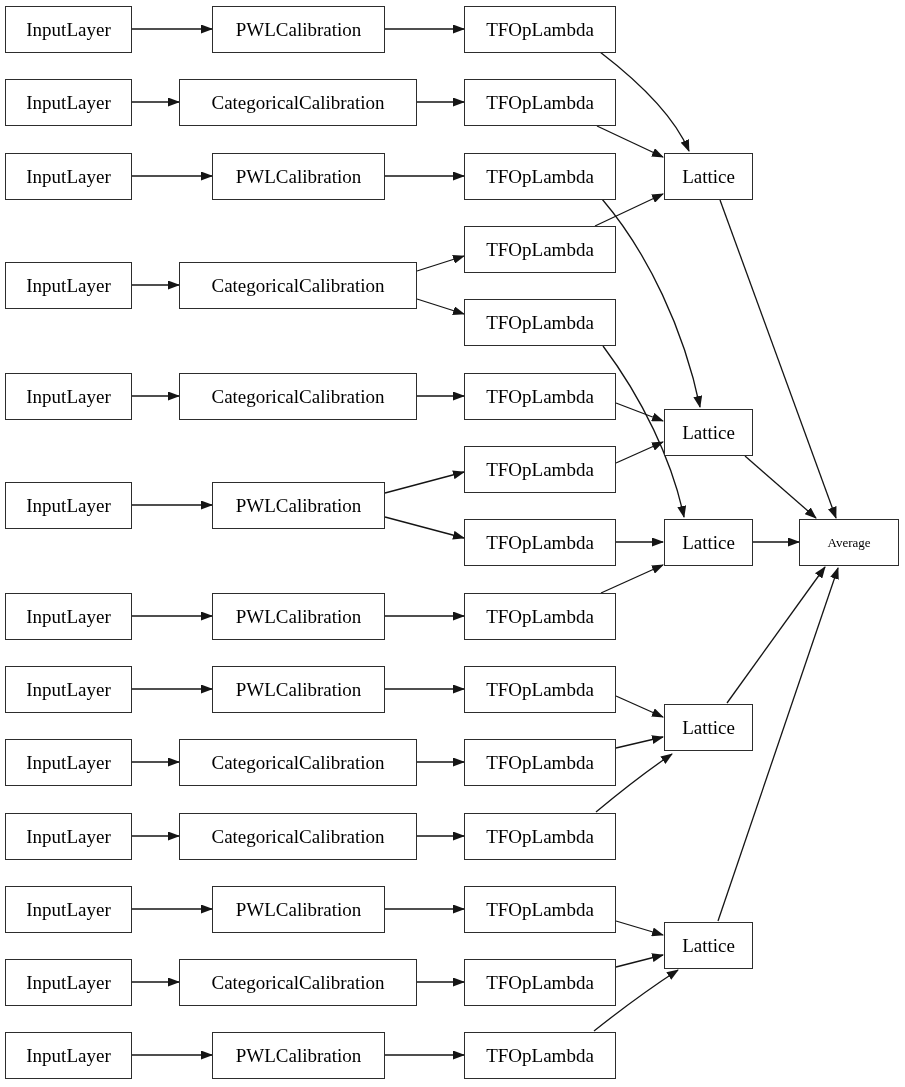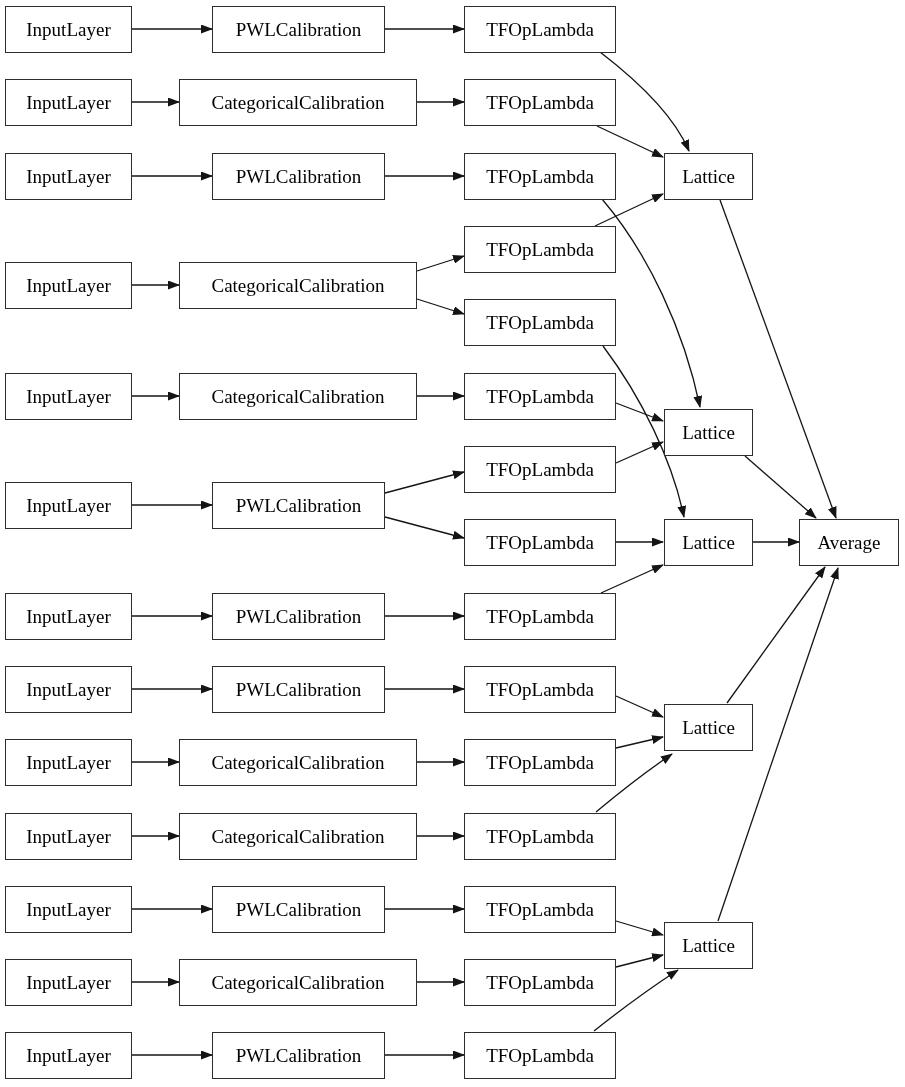--- a/index.html
+++ b/index.html
@@ -120,14 +120,14 @@
     <div class="node" style="left: 464px; top: 738.5px; width: 152px; height: 47px; border-color: rgb(45, 45, 45); background: rgb(255, 255, 255); color: rgb(0, 0, 0); font-size: 19px;">TFOpLambda</div>
     <div class="node" style="left: 464px; top: 812.5px; width: 152px; height: 47px; border-color: rgb(45, 45, 45); background: rgb(255, 255, 255); color: rgb(0, 0, 0); font-size: 19px;">TFOpLambda</div>
     <div class="node" style="left: 464px; top: 885.5px; width: 152px; height: 47px; border-color: rgb(45, 45, 45); background: rgb(255, 255, 255); color: rgb(0, 0, 0); font-size: 19px;">TFOpLambda</div>
     <div class="node" style="left: 464px; top: 958.5px; width: 152px; height: 47px; border-color: rgb(45, 45, 45); background: rgb(255, 255, 255); color: rgb(0, 0, 0); font-size: 19px;">TFOpLambda</div>
     <div class="node" style="left: 464px; top: 1031.5px; width: 152px; height: 47px; border-color: rgb(45, 45, 45); background: rgb(255, 255, 255); color: rgb(0, 0, 0); font-size: 19px;">TFOpLambda</div>
     <div class="node" style="left: 664px; top: 152.5px; width: 89px; height: 47px; border-color: rgb(45, 45, 45); background: rgb(255, 255, 255); color: rgb(0, 0, 0); font-size: 19px;">Lattice</div>
     <div class="node" style="left: 664px; top: 408.5px; width: 89px; height: 47px; border-color: rgb(45, 45, 45); background: rgb(255, 255, 255); color: rgb(0, 0, 0); font-size: 19px;">Lattice</div>
     <div class="node" style="left: 664px; top: 518.5px; width: 89px; height: 47px; border-color: rgb(45, 45, 45); background: rgb(255, 255, 255); color: rgb(0, 0, 0); font-size: 19px;">Lattice</div>
     <div class="node" style="left: 664px; top: 703.5px; width: 89px; height: 47px; border-color: rgb(45, 45, 45); background: rgb(255, 255, 255); color: rgb(0, 0, 0); font-size: 19px;">Lattice</div>
     <div class="node" style="left: 664px; top: 921.5px; width: 89px; height: 47px; border-color: rgb(45, 45, 45); background: rgb(255, 255, 255); color: rgb(0, 0, 0); font-size: 19px;">Lattice</div>
-    <div class="node" style="left: 799px; top: 518.5px; width: 100px; height: 47px; border-color: rgb(45, 45, 45); background: rgb(255, 255, 255); color: rgb(0, 0, 0); font-size: 19px;">Average</div>
+    <div class="node" style="left: 799px; top: 518.5px; width: 100px; height: 47px; border-color: rgb(45, 45, 45); background: rgb(255, 255, 255); color: rgb(0, 0, 0); font-size: 13px;">Average</div>
   </div>
 
 </body></html>

